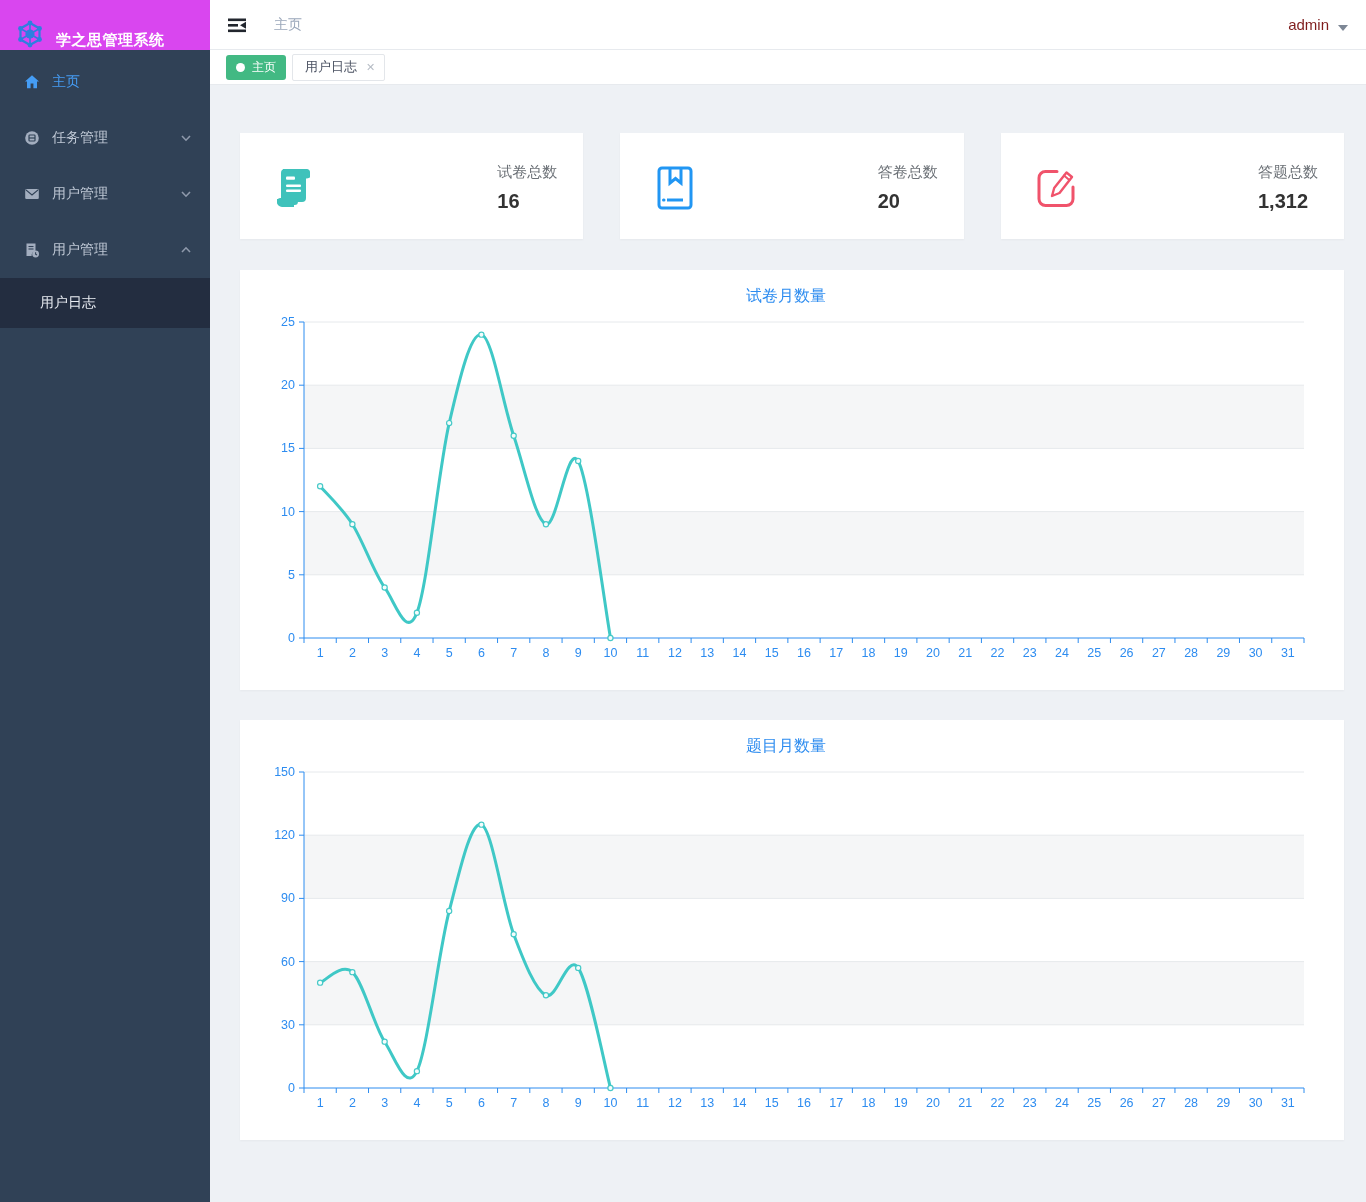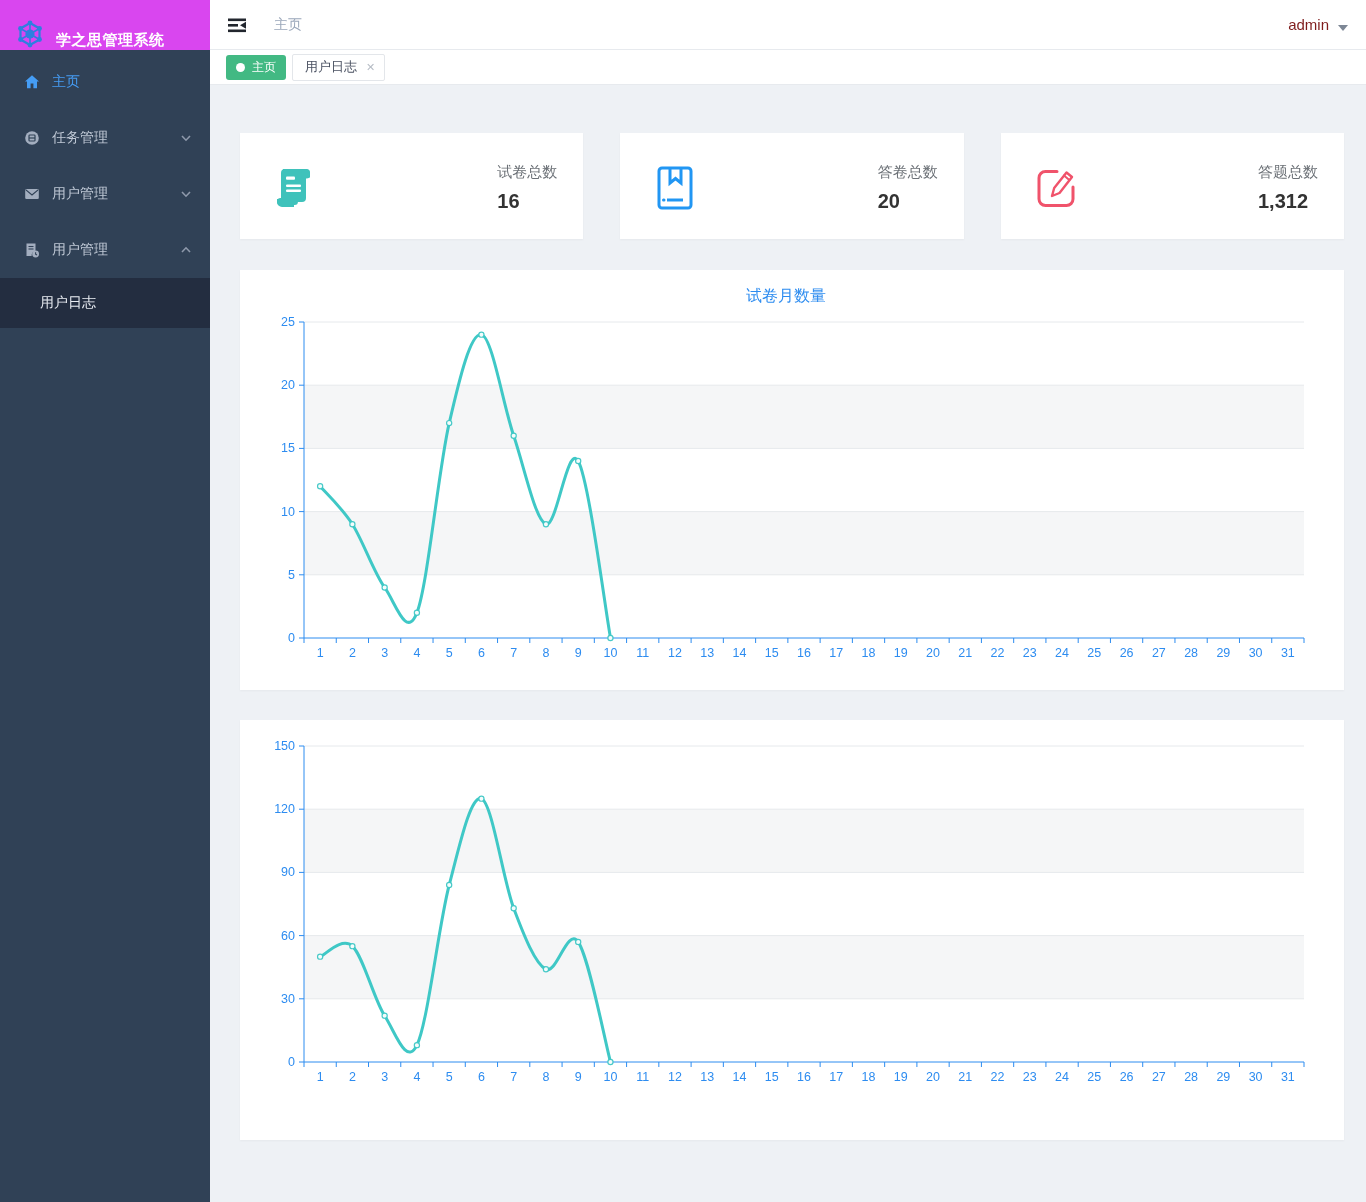--- a/index.html
+++ b/index.html
@@ -352,20 +352,21 @@
             <circle cx="189.16129032258064" cy="111.11999999999999" r="2.6" fill="#fff" stroke="#3fc8c6" stroke-width="1.2" opacity="0.95"></circle>
             <circle cx="221.41935483870967" cy="22.64000000000001" r="2.6" fill="#fff" stroke="#3fc8c6" stroke-width="1.2" opacity="0.95"></circle>
             <circle cx="253.67741935483872" cy="123.75999999999999" r="2.6" fill="#fff" stroke="#3fc8c6" stroke-width="1.2" opacity="0.95"></circle>
             <circle cx="285.93548387096774" cy="212.24" r="2.6" fill="#fff" stroke="#3fc8c6" stroke-width="1.2" opacity="0.95"></circle>
             <circle cx="318.19354838709677" cy="149.04" r="2.6" fill="#fff" stroke="#3fc8c6" stroke-width="1.2" opacity="0.95"></circle>
             <circle cx="350.4516129032258" cy="326" r="2.6" fill="#fff" stroke="#3fc8c6" stroke-width="1.2" opacity="0.95"></circle>
           </svg></div>
     </section>
 
     <section class="panel">
+      <h3 class="chart-title">题目月数量</h3>
       <div class="chart-box" id="chart-1"><svg width="1052" height="360" viewBox="0 0 1052 360">
             <rect x="44" y="199.6" width="1000" height="63.20000000000002" fill="#f5f6f7"></rect>
             <rect x="44" y="73.19999999999999" width="1000" height="63.20000000000002" fill="#f5f6f7"></rect>
             <line x1="44" y1="262.8" x2="1044" y2="262.8" stroke="#e6e9ec" stroke-width="1"></line>
             <line x1="44" y1="199.6" x2="1044" y2="199.6" stroke="#e6e9ec" stroke-width="1"></line>
             <line x1="44" y1="136.4" x2="1044" y2="136.4" stroke="#e6e9ec" stroke-width="1"></line>
             <line x1="44" y1="73.19999999999999" x2="1044" y2="73.19999999999999" stroke="#e6e9ec" stroke-width="1"></line>
             <line x1="44" y1="10" x2="1044" y2="10" stroke="#e6e9ec" stroke-width="1"></line>
             <line x1="44" y1="10" x2="44" y2="326" stroke="#2d8cf0" stroke-width="1"></line>
             <line x1="44" y1="326" x2="1044" y2="326" stroke="#2d8cf0" stroke-width="1"></line>

